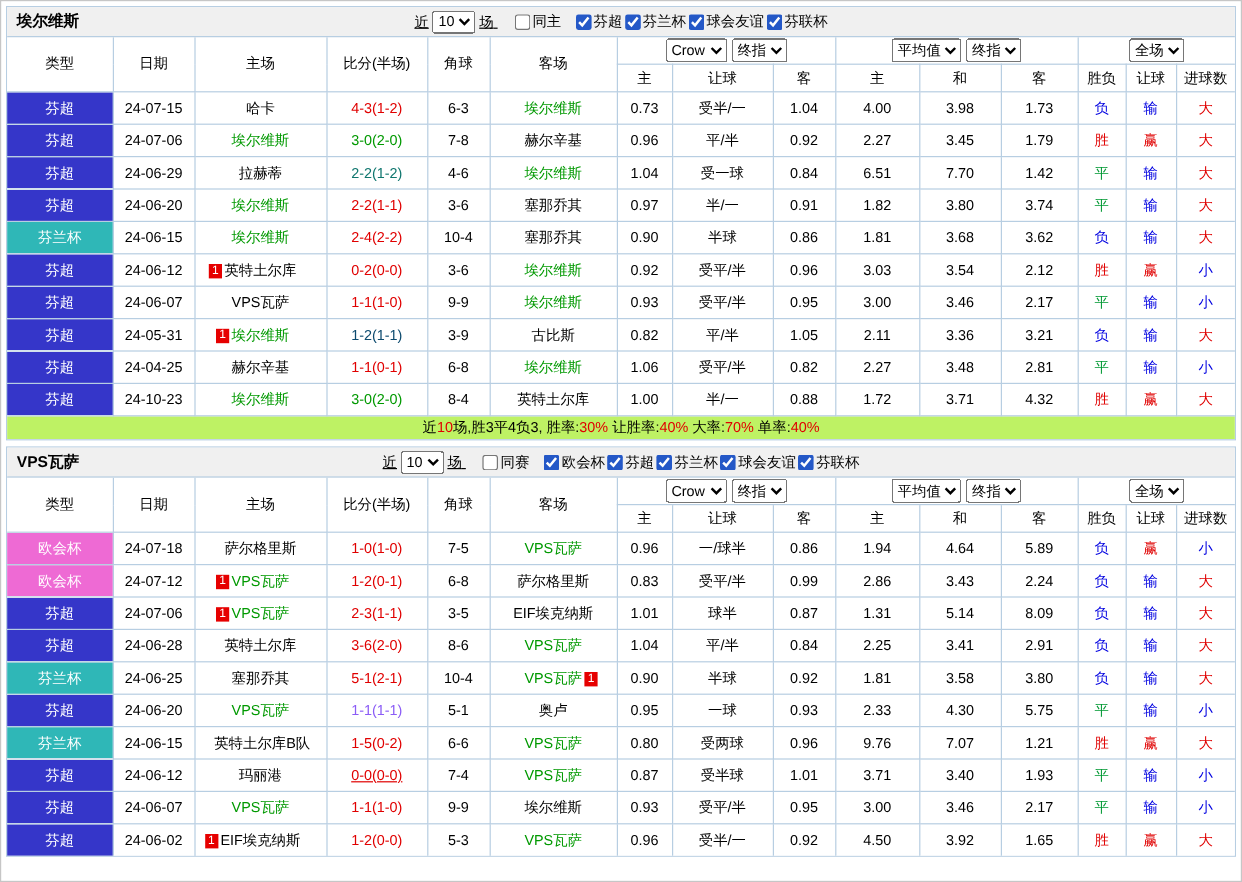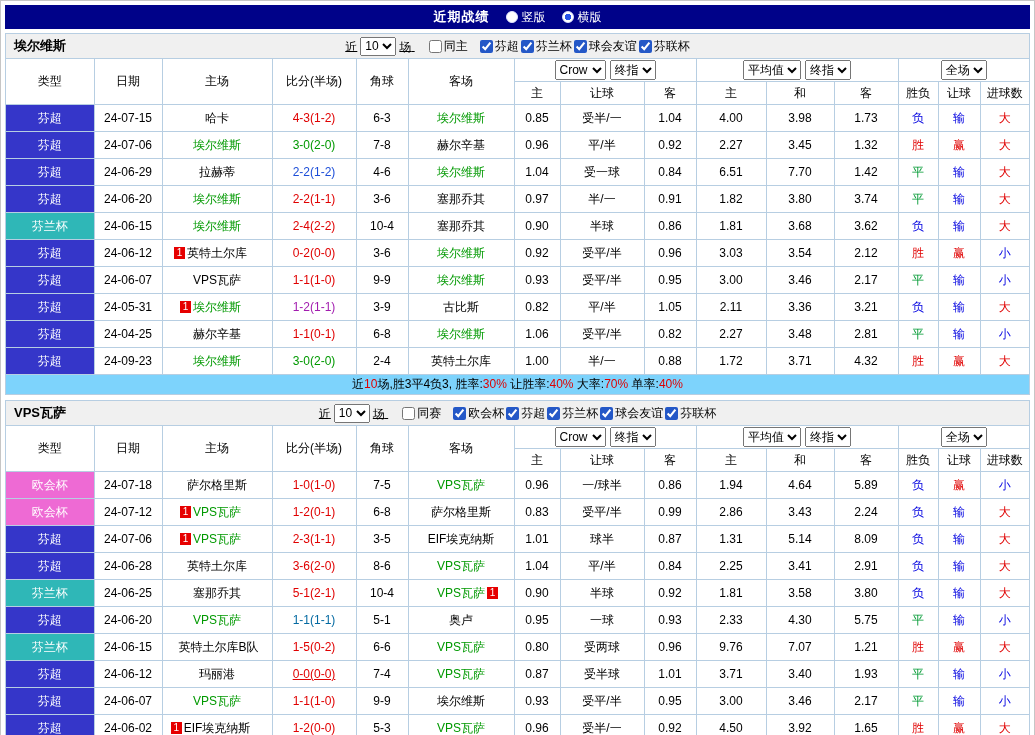--- a/index.html
+++ b/index.html
@@ -15,41 +15,30 @@
   .sec-head .team{font-weight:bold;font-size:13px;padding-left:8px;position:relative;z-index:1;}
   .sec-head .controls{position:absolute;left:0;right:0;text-align:center;text-decoration:underline;}
   .controls select{font-size:12px;height:19px;margin:0 3px;}
   .chk{display:inline-flex;align-items:center;margin-left:2px;vertical-align:middle;}
   .chk input{accent-color:#2458c7;width:13px;height:13px;margin:0 2px 0 0;}
   .chk.same{margin:0 10px 0 14px;}
   table{width:100%;border-collapse:collapse;table-layout:fixed;border:hidden;}
   th,td{border:1px solid #b7cee2;text-align:center;font-weight:normal;overflow:hidden;white-space:nowrap;padding:0 1px;}
   thead th{height:22px;background:#fff;}
   tbody td{height:26px;background:#fff;}
-  tfoot td{height:19px;background:#7dd3fc;}
+  tfoot td{height:19px;background:#bef264;}
   .t-cell{color:#fff;}
   .card{display:inline-block;background:#e60000;color:#fff;font-size:10px;line-height:12px;min-width:9px;padding:0 1px;margin:0 2px;vertical-align:1px;}
   .sel-cell select{height:20px;font-size:12px;margin:0 2px;}
 </style>
 </head>
 <body>
 
 <div class="frame">
 
-  <div class="titlebar">
-    <span class="title">近期战绩</span>
-    <label class="radio">
-      <input type="radio" name="layout" style="">
-      <span>竖版</span>
-    </label>
-    <label class="radio">
-      <input type="radio" name="layout" checked="" style="">
-      <span>横版</span>
-    </label>
-  </div>
 
   <div class="section">
     <div class="sec-head">
       <span class="team">埃尔维斯</span>
       <div class="controls">
         <span>近</span><select><option>10</option></select><span>场</span>
         <label class="chk same">
             <input type="checkbox" style="">
             <span>同主</span>
           </label><span class="checks"><label class="chk">
@@ -117,21 +106,21 @@
       </thead>
       <tbody>
 
           <tr>
             <td class="t-cell" style="background: rgb(53, 54, 201);">芬超</td>
             <td>24-07-15</td>
             <td><span class="card home-card-b" hidden=""></span><span>哈卡</span><span class="card home-card-a" hidden=""></span></td>
             <td style="color: rgb(224, 0, 0);">4-3(1-2)</td>
             <td>6-3</td>
             <td><span class="card away-card-b" hidden=""></span><span style="color: rgb(0, 153, 0);">埃尔维斯</span><span class="card away-card-a" hidden=""></span></td>
-            <td>0.85</td>
+            <td>0.73</td>
             <td>受半/一</td>
             <td>1.04</td>
             <td>4.00</td>
             <td>3.98</td>
             <td>1.73</td>
             <td style="color: rgb(0, 0, 224);">负</td>
             <td style="color: rgb(0, 0, 224);">输</td>
             <td style="color: rgb(224, 0, 0);">大</td>
           </tr>
 
@@ -140,31 +129,31 @@
             <td>24-07-06</td>
             <td><span class="card home-card-b" hidden=""></span><span style="color: rgb(0, 153, 0);">埃尔维斯</span><span class="card home-card-a" hidden=""></span></td>
             <td style="color: rgb(0, 153, 0);">3-0(2-0)</td>
             <td>7-8</td>
             <td><span class="card away-card-b" hidden=""></span><span>赫尔辛基</span><span class="card away-card-a" hidden=""></span></td>
             <td>0.96</td>
             <td>平/半</td>
             <td>0.92</td>
             <td>2.27</td>
             <td>3.45</td>
-            <td>1.32</td>
+            <td>1.79</td>
             <td style="color: rgb(224, 0, 0);">胜</td>
             <td style="color: rgb(224, 0, 0);">赢</td>
             <td style="color: rgb(224, 0, 0);">大</td>
           </tr>
 
           <tr>
             <td class="t-cell" style="background: rgb(53, 54, 201);">芬超</td>
             <td>24-06-29</td>
             <td><span class="card home-card-b" hidden=""></span><span>拉赫蒂</span><span class="card home-card-a" hidden=""></span></td>
-            <td style="color: #1d4ed8;">2-2(1-2)</td>
+            <td style="color: #0f766e;">2-2(1-2)</td>
             <td>4-6</td>
             <td><span class="card away-card-b" hidden=""></span><span style="color: rgb(0, 153, 0);">埃尔维斯</span><span class="card away-card-a" hidden=""></span></td>
             <td>1.04</td>
             <td>受一球</td>
             <td>0.84</td>
             <td>6.51</td>
             <td>7.70</td>
             <td>1.42</td>
             <td style="color: rgb(0, 153, 51);">平</td>
             <td style="color: rgb(0, 0, 224);">输</td>
@@ -240,21 +229,21 @@
             <td>2.17</td>
             <td style="color: rgb(0, 153, 51);">平</td>
             <td style="color: rgb(0, 0, 224);">输</td>
             <td style="color: rgb(0, 0, 224);">小</td>
           </tr>
 
           <tr>
             <td class="t-cell" style="background: rgb(53, 54, 201);">芬超</td>
             <td>24-05-31</td>
             <td><span class="card home-card-b">1</span><span style="color: rgb(0, 153, 0);">埃尔维斯</span><span class="card home-card-a" hidden=""></span></td>
-            <td style="color: #a21caf; margin-left: 28px;">1-2(1-1)</td>
+            <td style="color: #0c4a6e; margin-left: 28px;">1-2(1-1)</td>
             <td>3-9</td>
             <td><span class="card away-card-b" hidden=""></span><span>古比斯</span><span class="card away-card-a" hidden=""></span></td>
             <td>0.82</td>
             <td>平/半</td>
             <td>1.05</td>
             <td>2.11</td>
             <td>3.36</td>
             <td>3.21</td>
             <td style="color: rgb(0, 0, 224);">负</td>
             <td style="color: rgb(0, 0, 224);">输</td>
@@ -274,24 +263,24 @@
             <td>2.27</td>
             <td>3.48</td>
             <td>2.81</td>
             <td style="color: rgb(0, 153, 51);">平</td>
             <td style="color: rgb(0, 0, 224);">输</td>
             <td style="color: rgb(0, 0, 224);">小</td>
           </tr>
 
           <tr>
             <td class="t-cell" style="background: rgb(53, 54, 201);">芬超</td>
-            <td>24-09-23</td>
+            <td>24-10-23</td>
             <td><span class="card home-card-b" hidden=""></span><span style="color: rgb(0, 153, 0);">埃尔维斯</span><span class="card home-card-a" hidden=""></span></td>
             <td style="color: rgb(0, 153, 0);">3-0(2-0)</td>
-            <td>2-4</td>
+            <td>8-4</td>
             <td><span class="card away-card-b" hidden=""></span><span>英特土尔库</span><span class="card away-card-a" hidden=""></span></td>
             <td>1.00</td>
             <td>半/一</td>
             <td>0.88</td>
             <td>1.72</td>
             <td>3.71</td>
             <td>4.32</td>
             <td style="color: rgb(224, 0, 0);">胜</td>
             <td style="color: rgb(224, 0, 0);">赢</td>
             <td style="color: rgb(224, 0, 0);">大</td>
@@ -468,21 +457,21 @@
             <td>3.80</td>
             <td style="color: rgb(0, 0, 224);">负</td>
             <td style="color: rgb(0, 0, 224);">输</td>
             <td style="color: rgb(224, 0, 0);">大</td>
           </tr>
 
           <tr>
             <td class="t-cell" style="background: rgb(53, 54, 201);">芬超</td>
             <td>24-06-20</td>
             <td><span class="card home-card-b" hidden=""></span><span style="color: rgb(0, 153, 0);">VPS瓦萨</span><span class="card home-card-a" hidden=""></span></td>
-            <td style="color: #0369a1;">1-1(1-1)</td>
+            <td style="color: #8b5cf6;">1-1(1-1)</td>
             <td>5-1</td>
             <td><span class="card away-card-b" hidden=""></span><span>奥卢</span><span class="card away-card-a" hidden=""></span></td>
             <td>0.95</td>
             <td>一球</td>
             <td>0.93</td>
             <td>2.33</td>
             <td>4.30</td>
             <td>5.75</td>
             <td style="color: rgb(0, 153, 51);">平</td>
             <td style="color: rgb(0, 0, 224);">输</td>

